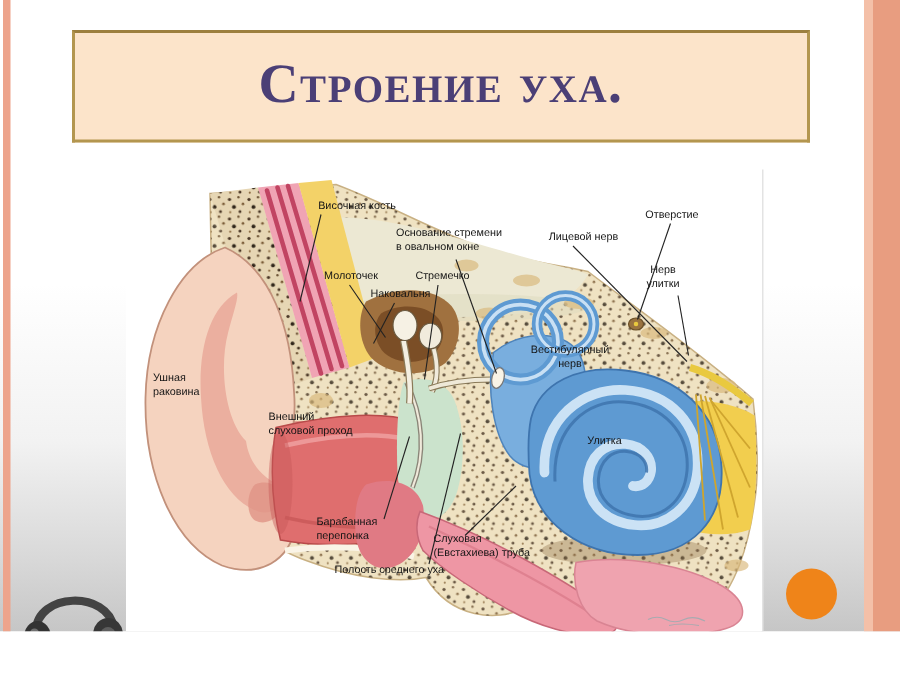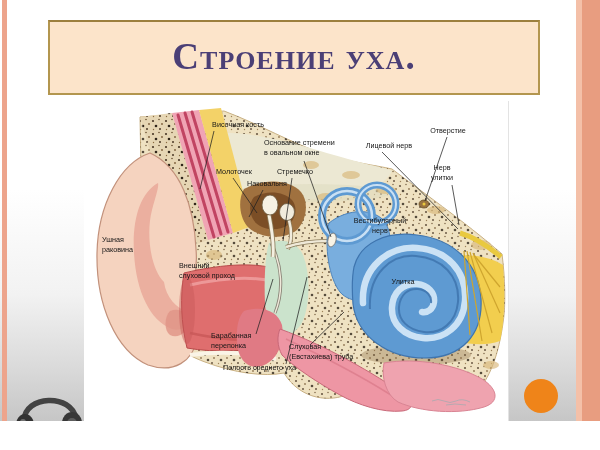--- a/index.html
+++ b/index.html
@@ -16,21 +16,21 @@
     position:absolute;left:48px;top:20px;width:492px;height:75px;box-sizing:border-box;
     background:var(--title-bg,#fce4ca);border:2px solid var(--title-border,#b3964f);
     border-top-color:#9c7f3e;
   }
   .title-box h1{
     margin:0;width:100%;height:100%;line-height:69px;text-align:center;
     font-family:"Liberation Serif",serif;font-weight:700;font-size:37px;letter-spacing:1px;
     font-variant:small-caps;color:var(--title-text,#4b3f76);
   }
   .diagram-panel{
-    position:absolute;left:84px;top:100px;width:424px;height:328px;background:#ffffff;
+    position:absolute;left:84px;top:112px;width:424px;height:328px;background:#ffffff;
     box-shadow:1px 1px 0 #e3e3e3;
   }
   .diagram-panel svg{display:block;}
   .lbl{font:7.2px "Liberation Sans",sans-serif;fill:#151515;}
   .leader{stroke:#222;stroke-width:.75;}
   .headphones{position:absolute;left:12px;top:381px;opacity:.92;}
   .orange-dot{
     position:absolute;left:524px;top:379px;width:34px;height:34px;border-radius:50%;
     background:var(--accent-circle,#ef8419);
   }

